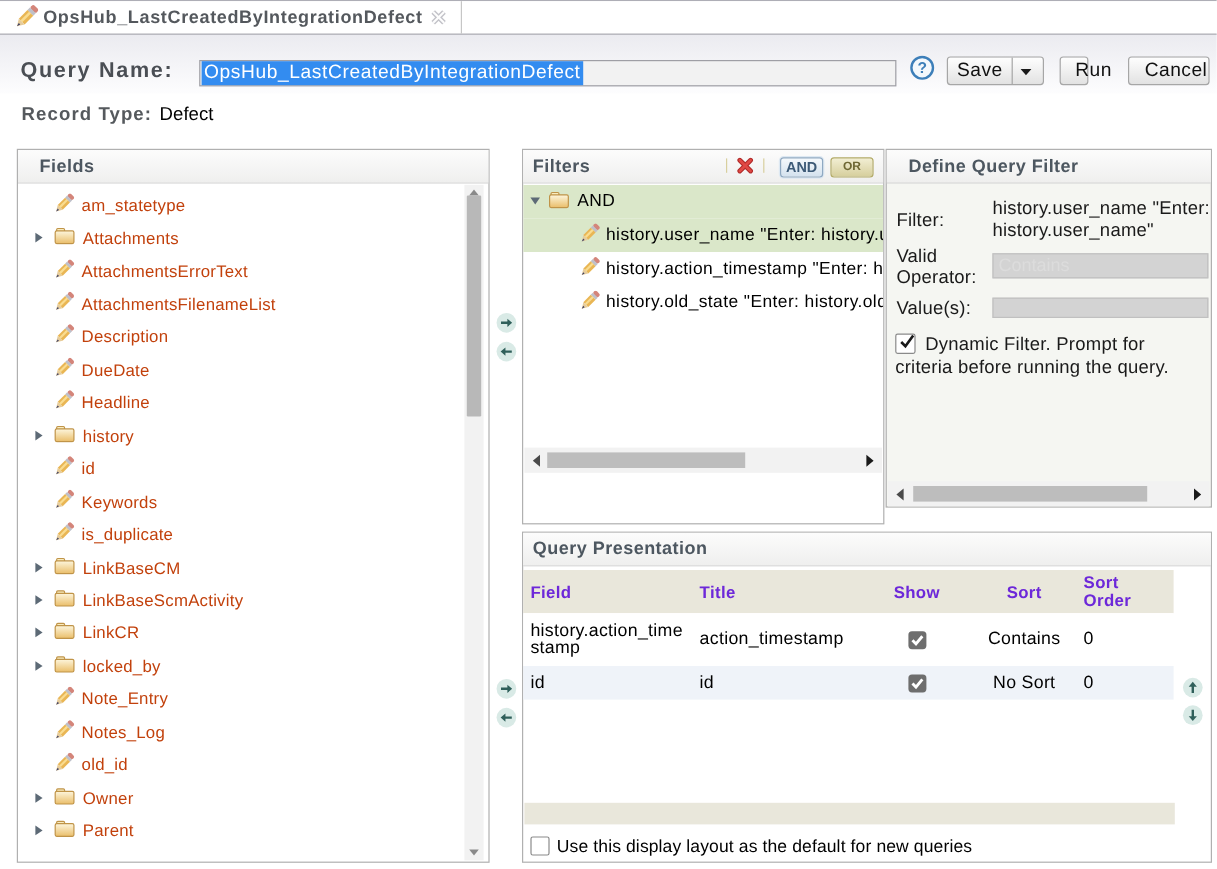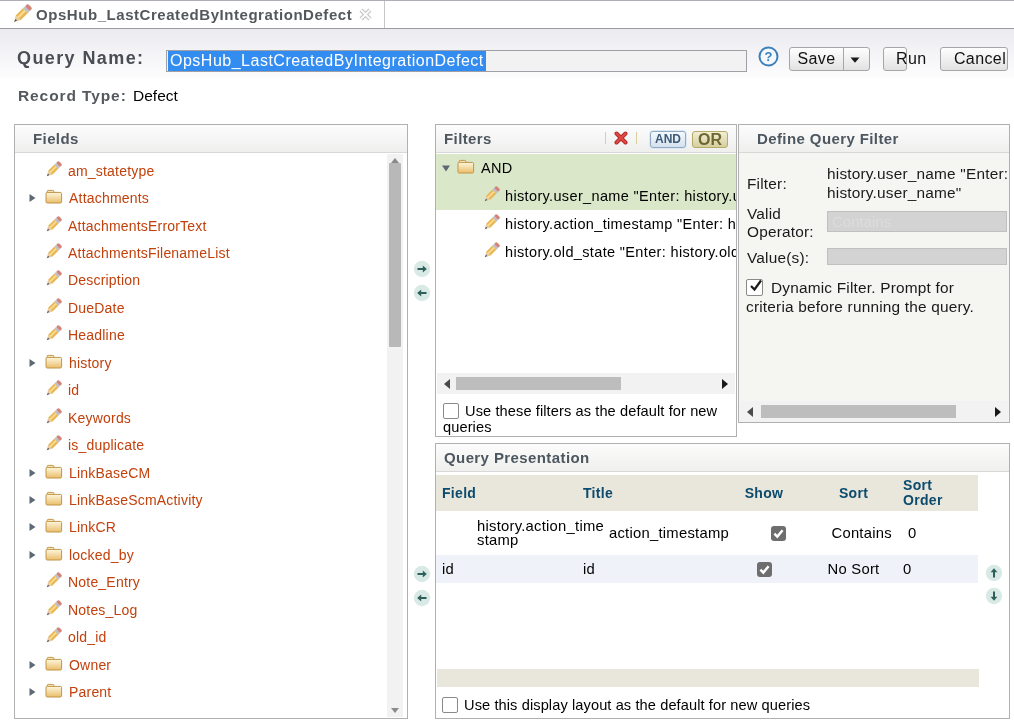--- a/index.html
+++ b/index.html
@@ -41,21 +41,21 @@
 #filtree{position:absolute;left:0;top:29px;right:0;height:219px;overflow:hidden;}
 .frow{height:28px;display:flex;align-items:center;white-space:nowrap;font-size:14.5px;letter-spacing:0.35px;color:#000;overflow:hidden;}
 .green{background:#dae7c9;}
 .chkrow{position:absolute;font-size:14.6px;color:#000;line-height:16px;letter-spacing:0.1px;}
 .cb{display:inline-block;width:14px;height:14px;border:1px solid #8a8a8a;border-radius:2px;background:#fff;vertical-align:-3px;margin-right:6px;}
 
 #define .lbl{position:absolute;font-size:15.4px;color:#1a1a1a;letter-spacing:0.2px;}
 .ginput{position:absolute;background:#d3d3d3;border:1px solid #c0c0c0;box-sizing:border-box;}
 
 #qptable{position:absolute;left:0;top:31px;width:542px;}
-.qph{background:#e9e7db;display:flex;font-size:14px;font-weight:bold;color:#0c4a6e;letter-spacing:0.3px;}
+.qph{background:#e9e7db;display:flex;font-size:14px;font-weight:bold;color:#6d28d9;letter-spacing:0.3px;}
 .qpr{display:flex;font-size:14.8px;color:#000;letter-spacing:0.25px;}
 .c1{width:147px;padding-left:6px;padding-right:4px;box-sizing:border-box;}
 .c2{width:141px;}
 .c3{width:80px;display:flex;justify-content:center;}
 .c4{width:99px;display:flex;justify-content:center;}
 .c5{width:75px;}
 .dkcb{width:15px;height:15px;background:#6e6e6e;border-radius:3px;position:relative;}
 </style>
 </head>
 <body>
@@ -324,21 +324,21 @@
 <div class="panel" id="filters" style="left:435px;top:124px;width:302px;height:313px;">
   <div class="phead">
     <span class="t" style="left:8px">Filters</span>
     <span class="abs" style="left:169px;top:7px;width:1px;height:12px;background:#d8cf9e;"></span>
     <svg class="abs" style="left:178px;top:6px" width="14" height="14" viewBox="0 0 14 14">
           <path d="M2.5 2.5 L11.5 11.5 M11.5 2.5 L2.5 11.5" stroke="#b02a28" stroke-width="4" stroke-linecap="round"></path>
           <path d="M2.5 2.5 L11.5 11.5 M11.5 2.5 L2.5 11.5" stroke="#e04844" stroke-width="2.2" stroke-linecap="round"></path>
         </svg>
     <span class="abs" style="left:200px;top:7px;width:1px;height:12px;background:#d8cf9e;"></span>
     <span class="abs" style="left:214px;top:6px;width:36px;height:17px;box-sizing:border-box;border:1px solid #8fa9c2;border-radius:3px;background:linear-gradient(#f5f9fc,#d4e2ee);color:#3c5a77;font-weight:bold;font-size:12px;text-align:center;line-height:15px;box-shadow:0 0 0 1px #dde8f2;">AND</span>
-    <span class="abs" style="left:256px;top:6px;width:36px;height:17px;box-sizing:border-box;border:1px solid #b3ab67;border-radius:3px;background:linear-gradient(#f2eed3,#d6cf9d);color:#6e6733;font-weight:bold;font-size:16px;text-align:center;line-height:15px;">OR</span>
+    <span class="abs" style="left:256px;top:6px;width:36px;height:17px;box-sizing:border-box;border:1px solid #b3ab67;border-radius:3px;background:linear-gradient(#f2eed3,#d6cf9d);color:#6e6733;font-weight:bold;font-size:10px;text-align:center;line-height:15px;">OR</span>
 
   </div>
   <div id="filtree">
   <div class="frow green"><span style="margin-left:5px;flex:none;width:12px;"><svg width="10" height="9" viewBox="0 0 10 9">
               <path d="M1 1.5 L9 1.5 L5 7.5 Z" fill="#5d6a76"></path>
             </svg></span><span style="flex:none;margin-left:4px;margin-right:6px;"><svg width="18" height="15" viewBox="0 0 18 15">
               <rect x="2.2" y="1.4" width="6.6" height="4.5" rx="1" fill="#f9ecbe" stroke="#c09448" stroke-width="1"></rect>
               <rect x="1" y="3.4" width="15.6" height="10.6" rx="1.3" fill="url(#fg)" stroke="#c09448" stroke-width="1"></rect>
             </svg></span>AND</div>
   <div class="frow green"><span style="flex:none;margin-left:47px;margin-right:5px;"><svg width="17" height="17" viewBox="0 0 17 17">
@@ -370,21 +370,20 @@
                 <path d="M5.6 13.2 L11.4 13.2 L8.5 18 Z" fill="#e6cc9c"></path>
                 <path d="M7.7 15.4 L9.3 15.4 L8.5 18 Z" fill="#3d4066"></path>
               </g>
             </svg></span>history.old_state "Enter: history.old_state"</div>
 </div>
   <div class="hsb" style="left:1px;right:1px;top:248px;">
     <div class="sbtri" style="left:7px;top:6px;border-top:5px solid transparent;border-bottom:5px solid transparent;border-right:6px solid #4a4a4a;"></div>
     <div class="thumb" style="left:19px;width:165px;"></div>
     <div class="sbtri" style="right:7px;top:6px;border-top:5px solid transparent;border-bottom:5px solid transparent;border-left:6px solid #1a1a1a;"></div>
   </div>
-  <div class="chkrow" style="left:7px;top:278px;width:286px;"><span class="cb"></span>Use these filters as the default for new queries</div>
 </div>
 
 <div class="panel" id="define" style="left:738px;top:124px;width:272px;height:299px;background:#f5f6f2;">
   <div class="phead">
         <span class="t" style="left:18px">Define Query Filter</span>
       </div>
   <div class="lbl" style="left:8px;top:50px;">Filter:</div>
   <div class="lbl" style="left:88px;top:39px;width:182px;line-height:19px;white-space:nowrap;overflow:hidden;">history.user_name "Enter:<br>history.user_name"</div>
   <div class="lbl" style="left:8px;top:80px;line-height:18px;">Valid<br>Operator:</div>
   <div class="ginput" style="left:88px;top:86px;width:180px;height:21px;color:#dcdcdc;font-size:15px;line-height:19px;padding-left:4px;">Contains</div>
@@ -406,21 +405,21 @@
       </div>
   <div id="qptable">
     <div class="qph" style="height:36px;align-items:center;">
       <div class="c1">Field</div>
           <div class="c2">Title</div>
           <div class="c3">Show</div>
           <div class="c4">Sort</div>
           <div class="c5" style="line-height:15px;">Sort<br>Order</div>
     </div>
     <div class="qpr" style="height:44px;align-items:center;background:#fff;">
-      <div class="c1" style="line-height:14.5px;margin-left:35px;">history.action_time​stamp</div>
+      <div class="c1" style="line-height:14.5px;">history.action_time​stamp</div>
       <div class="c2">action_timestamp</div>
       <div class="c3">
             <span class="dkcb"><svg width="15" height="15" viewBox="0 0 15 15">
                 <path d="M3.4 7.6 L6.3 10.6 L11.6 4.2" stroke="#fff" stroke-width="2.4" fill="none"></path>
               </svg></span>
           </div>
       <div class="c4">Contains</div>
       <div class="c5">0</div>
     </div>
     <div class="qpr" style="height:28px;align-items:center;background:#eff3f9;">

